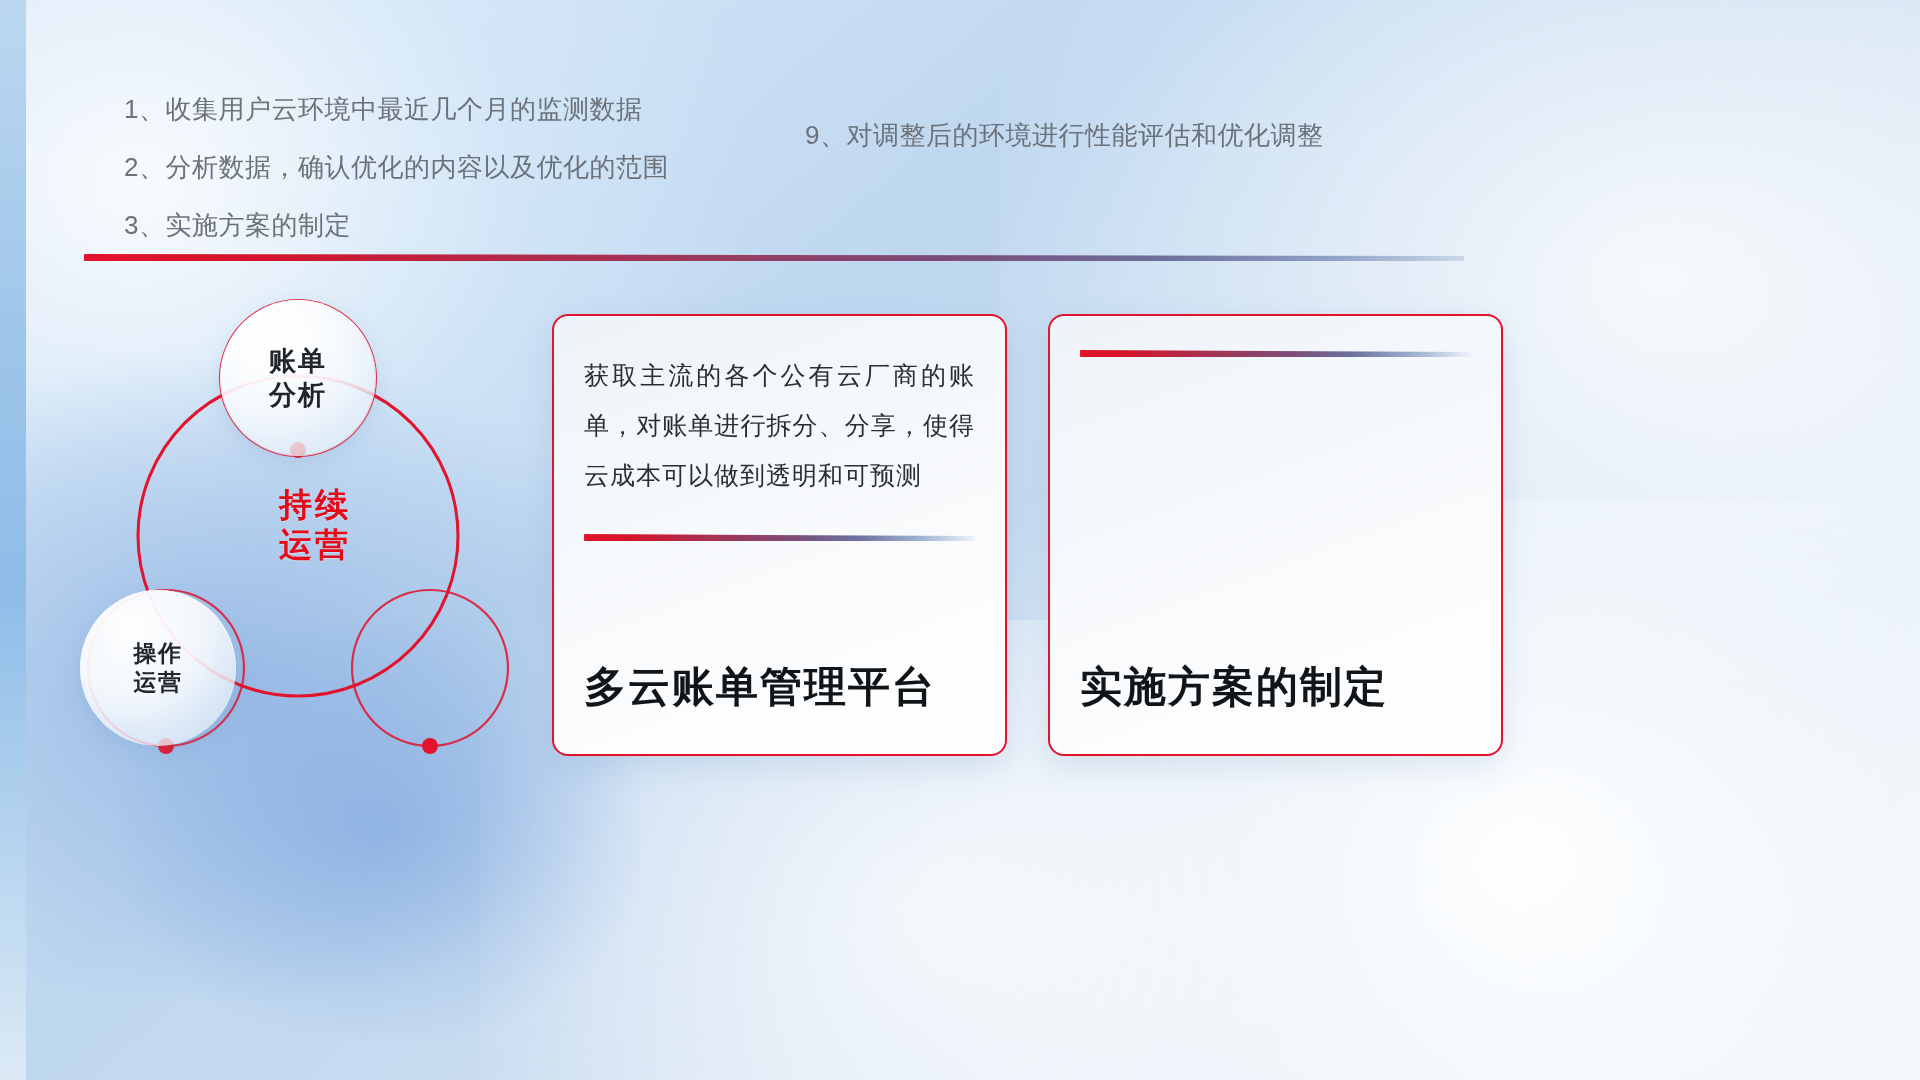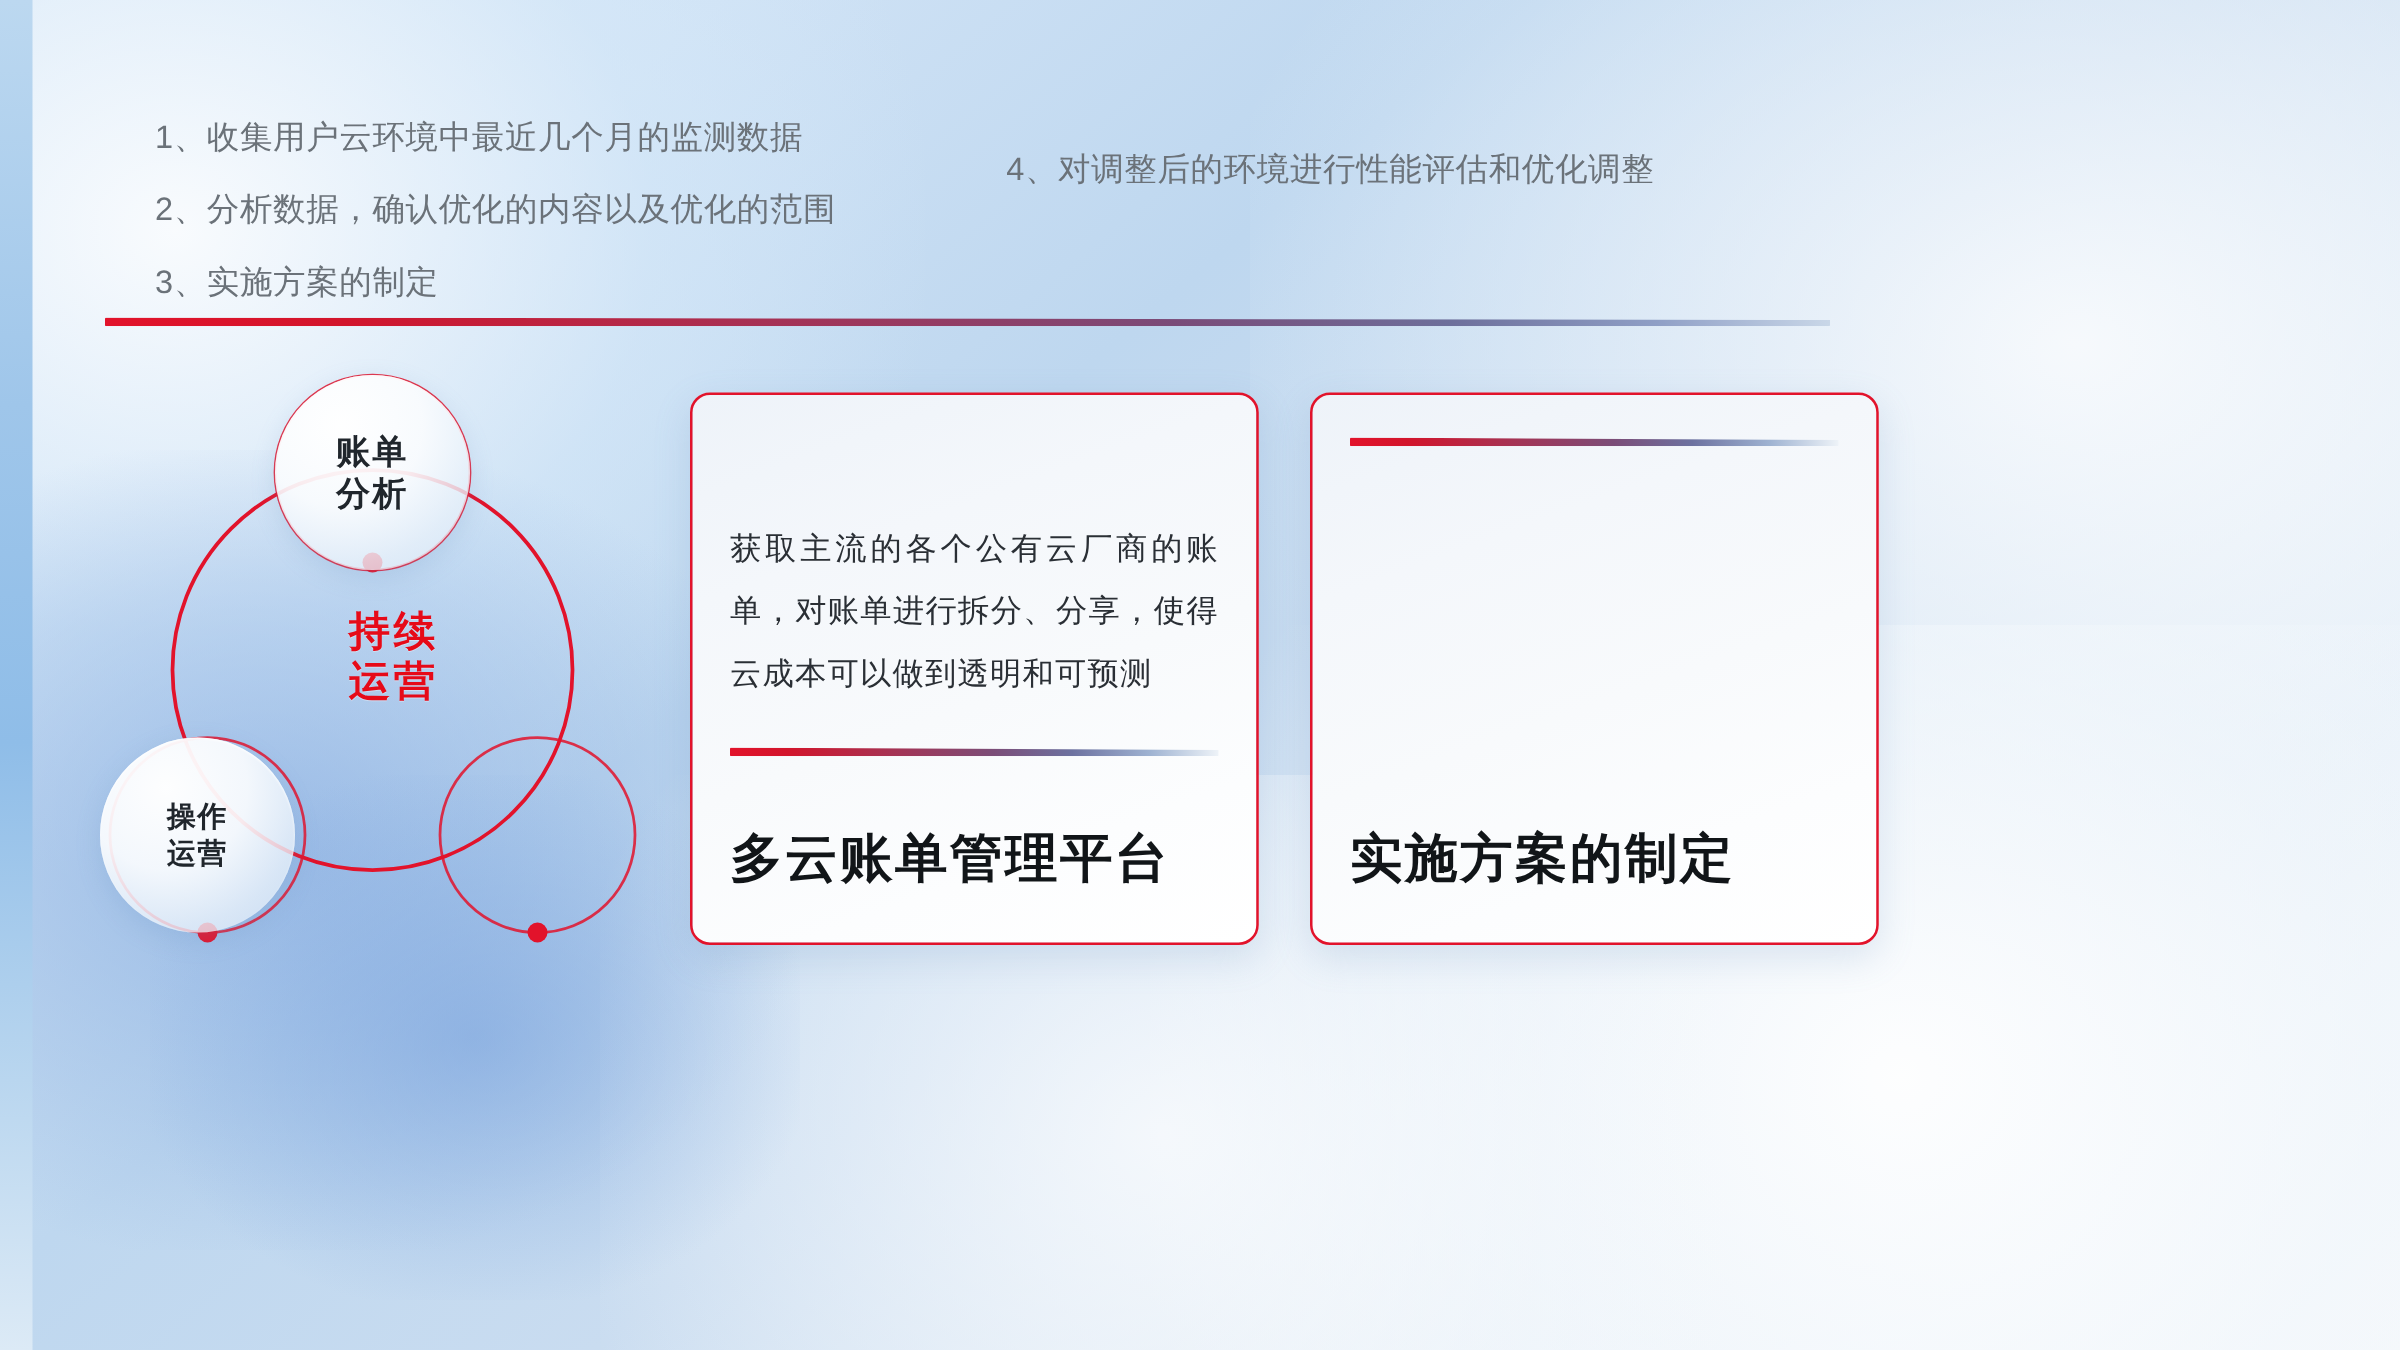--- a/index.html
+++ b/index.html
@@ -75,21 +75,21 @@
     position:absolute;z-index:5;top:314px;width:455px;height:442px;
     border:2px solid #e2132b;border-radius:16px;
     background:linear-gradient(160deg,#eef3f9 0%,#f4f7fb 28%,#f8fafc 55%,#fcfdfe 78%,#ffffff 100%);
     box-shadow:0 10px 30px rgba(104,144,190,.20);
     box-sizing:border-box;
     display:flex;flex-direction:column;
   }
   .card-1{left:552px;}
   .card-2{left:1048px;}
   .card-body{
-    padding:98px 30px 0 30px;
+    padding:34px 30px 0 30px;
     font-size:25px;line-height:2.0;color:#2a2f35;letter-spacing:1px;
     text-align:justify;text-align-last:left;
     flex:0 0 auto;
   }
   .card-rule{
     margin:34px 30px 0 30px;height:7px;
     background:linear-gradient(90deg,#e2132b 0%,#d2152c 12%,#a43455 34%,#7b4d78 54%,#6d72a0 70%,#9fb3d2 86%,#eef3f8 100%);
     clip-path:polygon(0 0,100% 2px,100% 7px,0 100%);
     border-radius:1px;
   }
@@ -112,21 +112,21 @@
   <div class="bg-left-edge"></div>
 </div>
 
 <div class="bullets bullets-left">
   <div class="bullet">1、收集用户云环境中最近几个月的监测数据</div>
   <div class="bullet">2、分析数据，确认优化的内容以及优化的范围</div>
   <div class="bullet">3、实施方案的制定</div>
 </div>
 
 <div class="bullets bullets-right">
-  <div class="bullet">4、对调整后的环境进行性能评估和优化调整</div>
+  <div class="bullet">9、对调整后的环境进行性能评估和优化调整</div>
 </div>
 
 <div class="divider"></div>
 
 <div class="venn">
   <svg width="470" height="480" viewBox="0 0 470 480">
     <circle cx="218" cy="246" r="160" fill="none" stroke="#e2132b" stroke-width="3"></circle>
     <circle cx="218" cy="88" r="78" fill="none" stroke="#e2132b" stroke-width="2.2" opacity="0.85"></circle>
     <circle cx="86" cy="378" r="78" fill="none" stroke="#e2132b" stroke-width="2.2" opacity="0.85"></circle>
     <circle cx="350" cy="378" r="78" fill="none" stroke="#e2132b" stroke-width="2.2" opacity="0.85"></circle>

